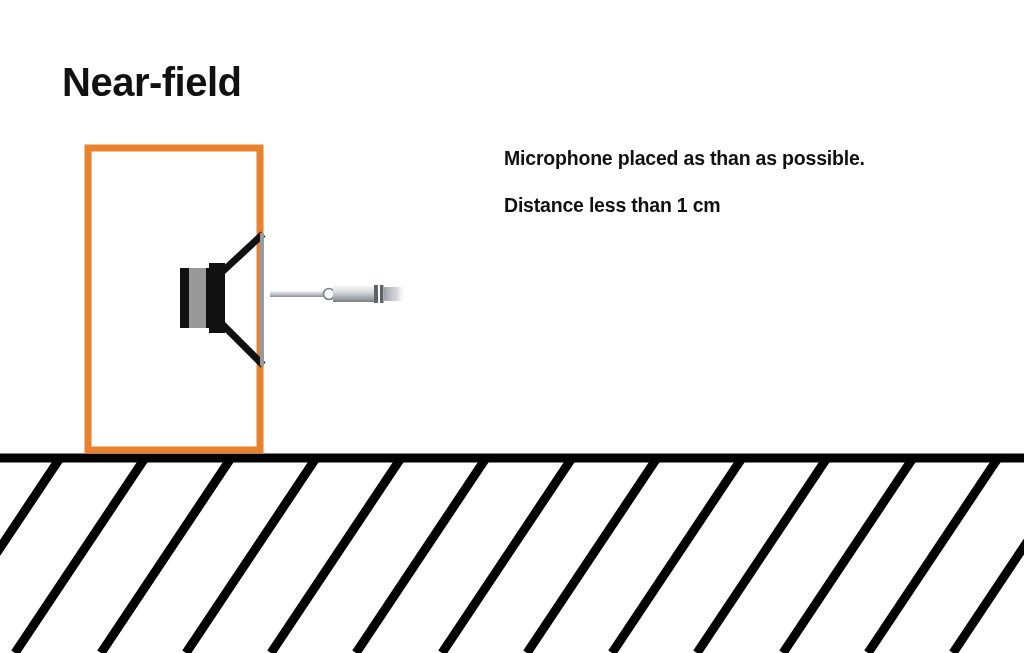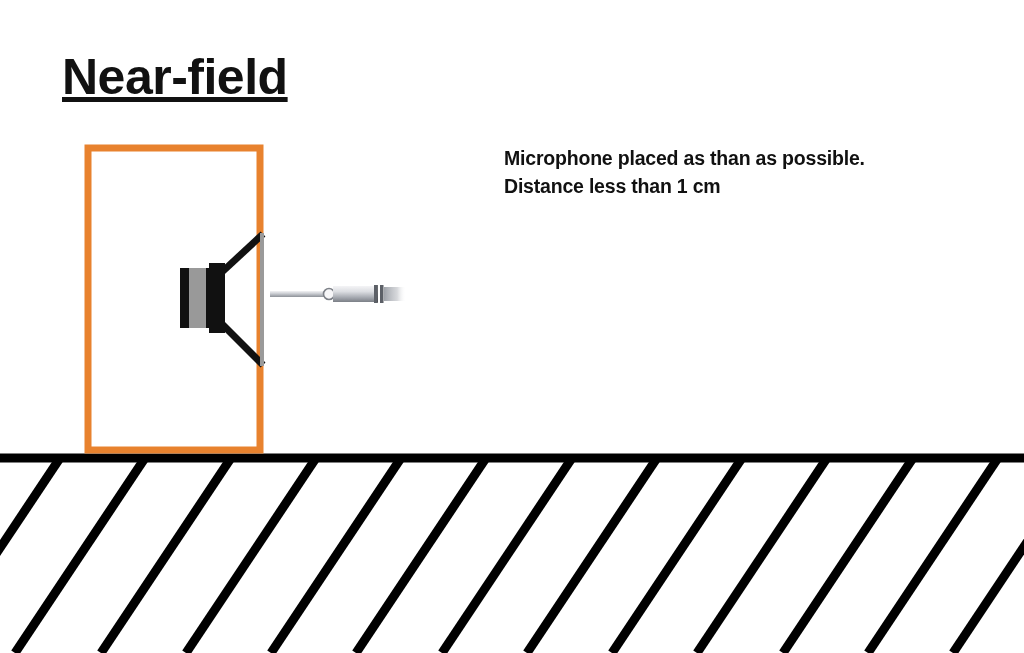--- a/index.html
+++ b/index.html
@@ -25,34 +25,33 @@
     height: 653px;
   }
   .txt {
     position: absolute;
     color: #111111;
     font-weight: bold;
     white-space: pre;
   }
   #title {
     left: 62px;
-    top: 48px;
-    font-size: 50px;
+    top: 60px;
+    font-size: 40px;
     letter-spacing: -0.5px;
-    text-decoration: underline;
   }
   #note-line-1 {
     left: 504px;
     top: 147px;
     font-size: 19.5px;
     letter-spacing: -0.2px;
   }
   #note-line-2 {
     left: 504px;
-    top: 175px;
+    top: 194px;
     font-size: 19.5px;
     letter-spacing: -0.2px;
   }
 </style>
 </head>
 <body>
 
 <div id="stage">
 
   <svg id="diagram" viewBox="0 0 1024 653">

